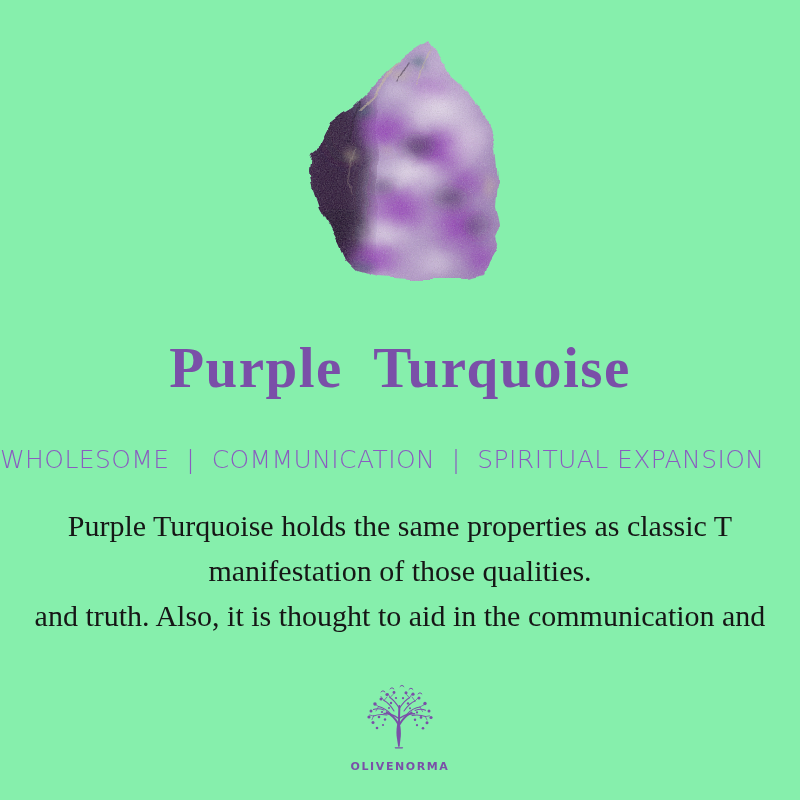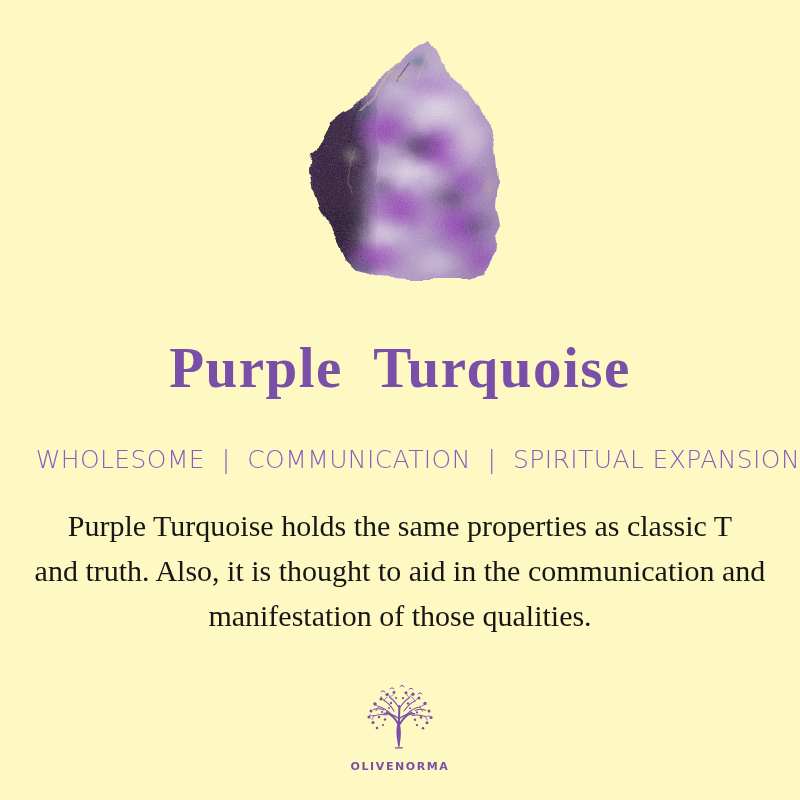--- a/index.html
+++ b/index.html
@@ -10,21 +10,21 @@
   body {
     width: 800px;
     height: 800px;
     font-family: "Liberation Sans", sans-serif;
     overflow: hidden;
   }
   .page {
     position: relative;
     width: 800px;
     height: 800px;
-    background: #fef9c3;
+    background: #86efac;
   }
 
   
   .stone-area {
     position: absolute;
     left: 0;
     top: 0;
     width: 800px;
     height: 310px;
   }
@@ -51,21 +51,21 @@
     color: #7a4fa8;
     white-space: pre;
   }
 
   
   .subtitle {
     position: absolute;
     left: 0;
     top: 445px;
     width: 800px;
-    text-align: right;
+    text-align: left;
     font-family: "DejaVu Sans", "Liberation Sans", sans-serif;
     font-weight: 300;
     font-size: 25px;
     line-height: 30px;
     letter-spacing: 0.4px;
     color: #8a5cc0;
     white-space: pre;
   }
 
   
@@ -248,22 +248,22 @@
       </g>
     </svg>
   </div>
 
   <div class="title">Purple  Turquoise</div>
 
   <div class="subtitle">WHOLESOME  |  COMMUNICATION  |  SPIRITUAL EXPANSION</div>
 
   <div class="desc">
     <span class="desc-line">Purple Turquoise holds the same properties as classic T</span>
+    <span class="desc-line">manifestation of those qualities.</span>
     <span class="desc-line">and truth. Also, it is thought to aid in the communication and</span>
-    <span class="desc-line">manifestation of those qualities.</span>
   </div>
 
   <div class="logo">
     <svg class="logo-mark" viewBox="0 0 74 66" aria-hidden="true">
       <g fill="#7a4fa8">
 
         <path d="M35.2 62.8 L33.6 52 C33.2 47.5 33.6 43 34.4 39.5 L36.8 39.5
                  C37.6 43 38.1 47.5 37.8 52 L36.6 62.8 Z"></path>
         <path d="M31.6 63.2 L40.2 63.2 L39.6 64.6 L32.2 64.6 Z"></path>
 

